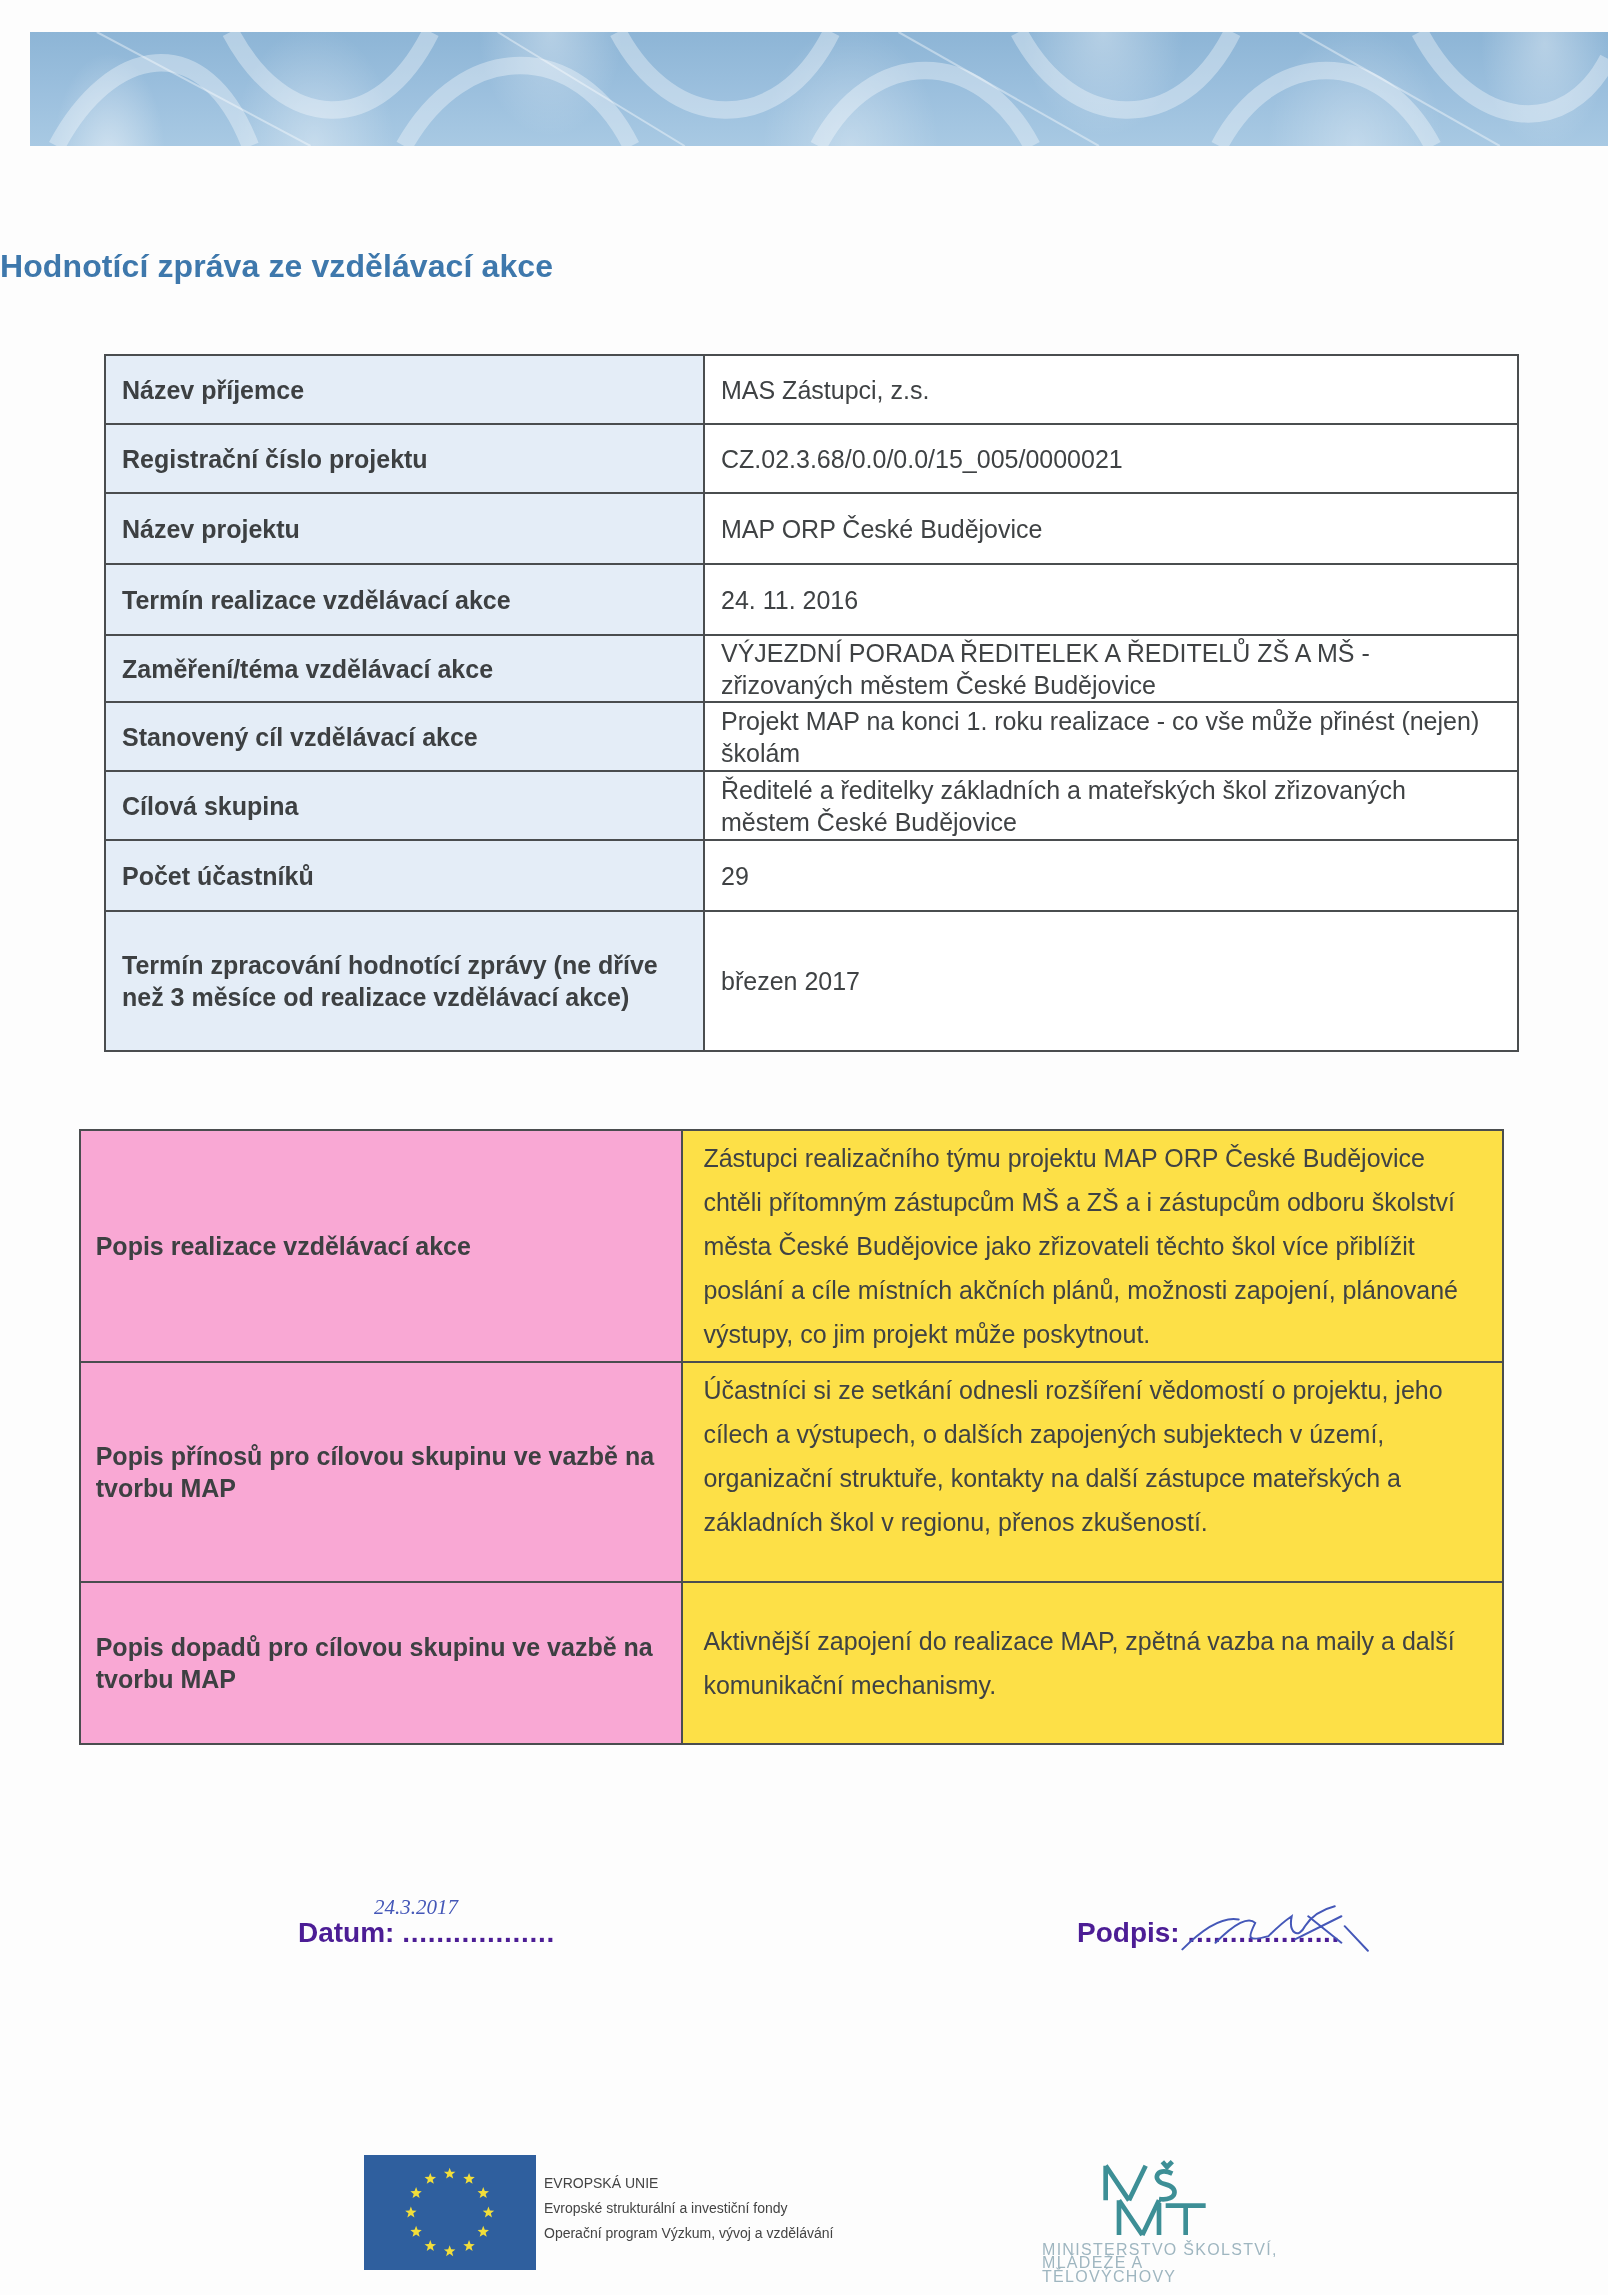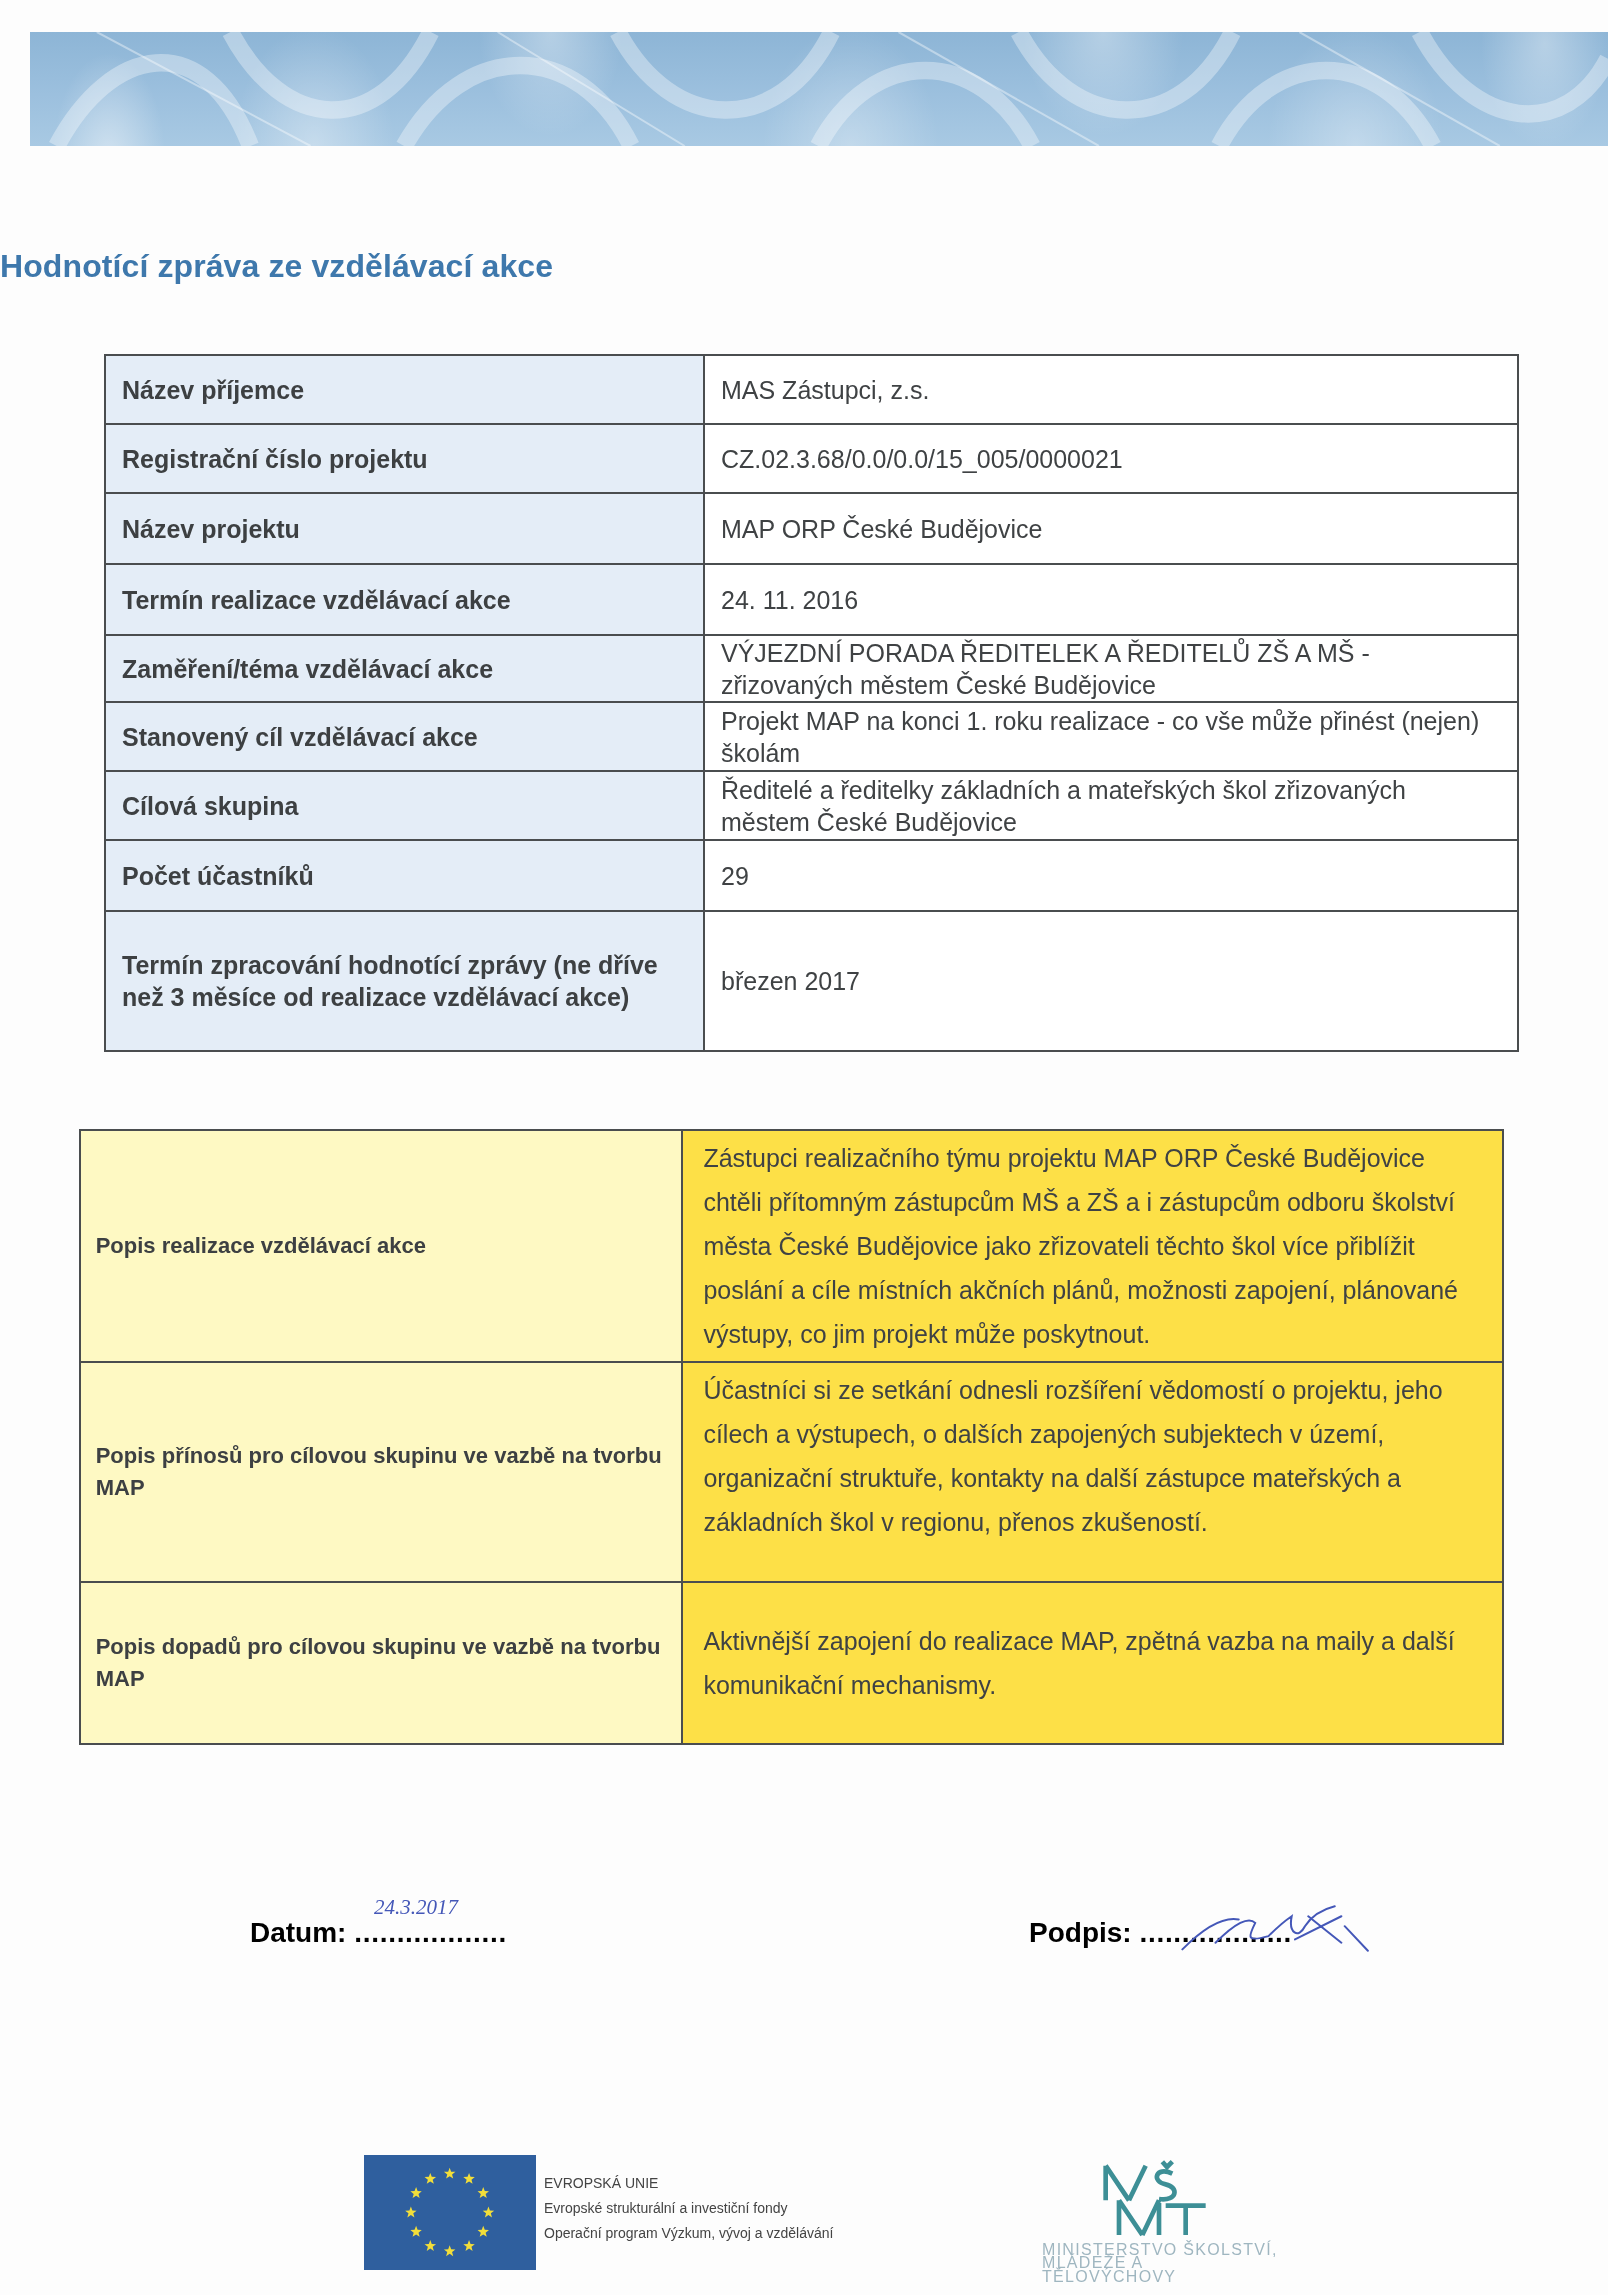--- a/index.html
+++ b/index.html
@@ -32,27 +32,27 @@
   .t1 { left: 104px; top: 354px; width: 1415px; }
   .t1 td.lbl {
     width: 565px; background: #e4edf7; font-weight: bold; font-size: 25px;
     padding: 0 16px; line-height: 32px; color: #3d4042;
   }
   .t1 td.val {
     background: #ffffff; font-size: 25px; padding: 0 16px; line-height: 32px; color: #3f4244;
   }
   .t2 { left: 79px; top: 1129px; width: 1425px; }
   .t2 td.lbl {
-    width: 571px; background: #fef9c3; font-weight: bold; font-size: 22px;
+    width: 571px; background: #f9a8d4; font-weight: bold; font-size: 25px;
     padding: 0 14.7px; line-height: 32px; color: #3d4042;
   }
   .t2 td.val {
     background: #fde047; font-size: 25px; padding: 0 20px; line-height: 44px; color: #3f4244;
   }
-  .sigrow { position: absolute; top: 1917px; font-weight: bold; font-size: 28px; color: #000000; }
+  .sigrow { position: absolute; top: 1917px; font-weight: bold; font-size: 28px; color: #4c1d95; margin-left: 48px; }
   .sigrow .dots { font-weight: bold; letter-spacing: 0.7px; }
   .hand {
     position: absolute; font-family: Liberation Serif, serif; font-style: italic;
     color: #4457b8; font-size: 21px;
   }
   .eu-flag {
     position: absolute; left: 364px; top: 2155px; width: 172px; height: 115px;
     background: #2f5f9e;
   }
   .eu-flag svg { width: 100%; height: 100%; }

